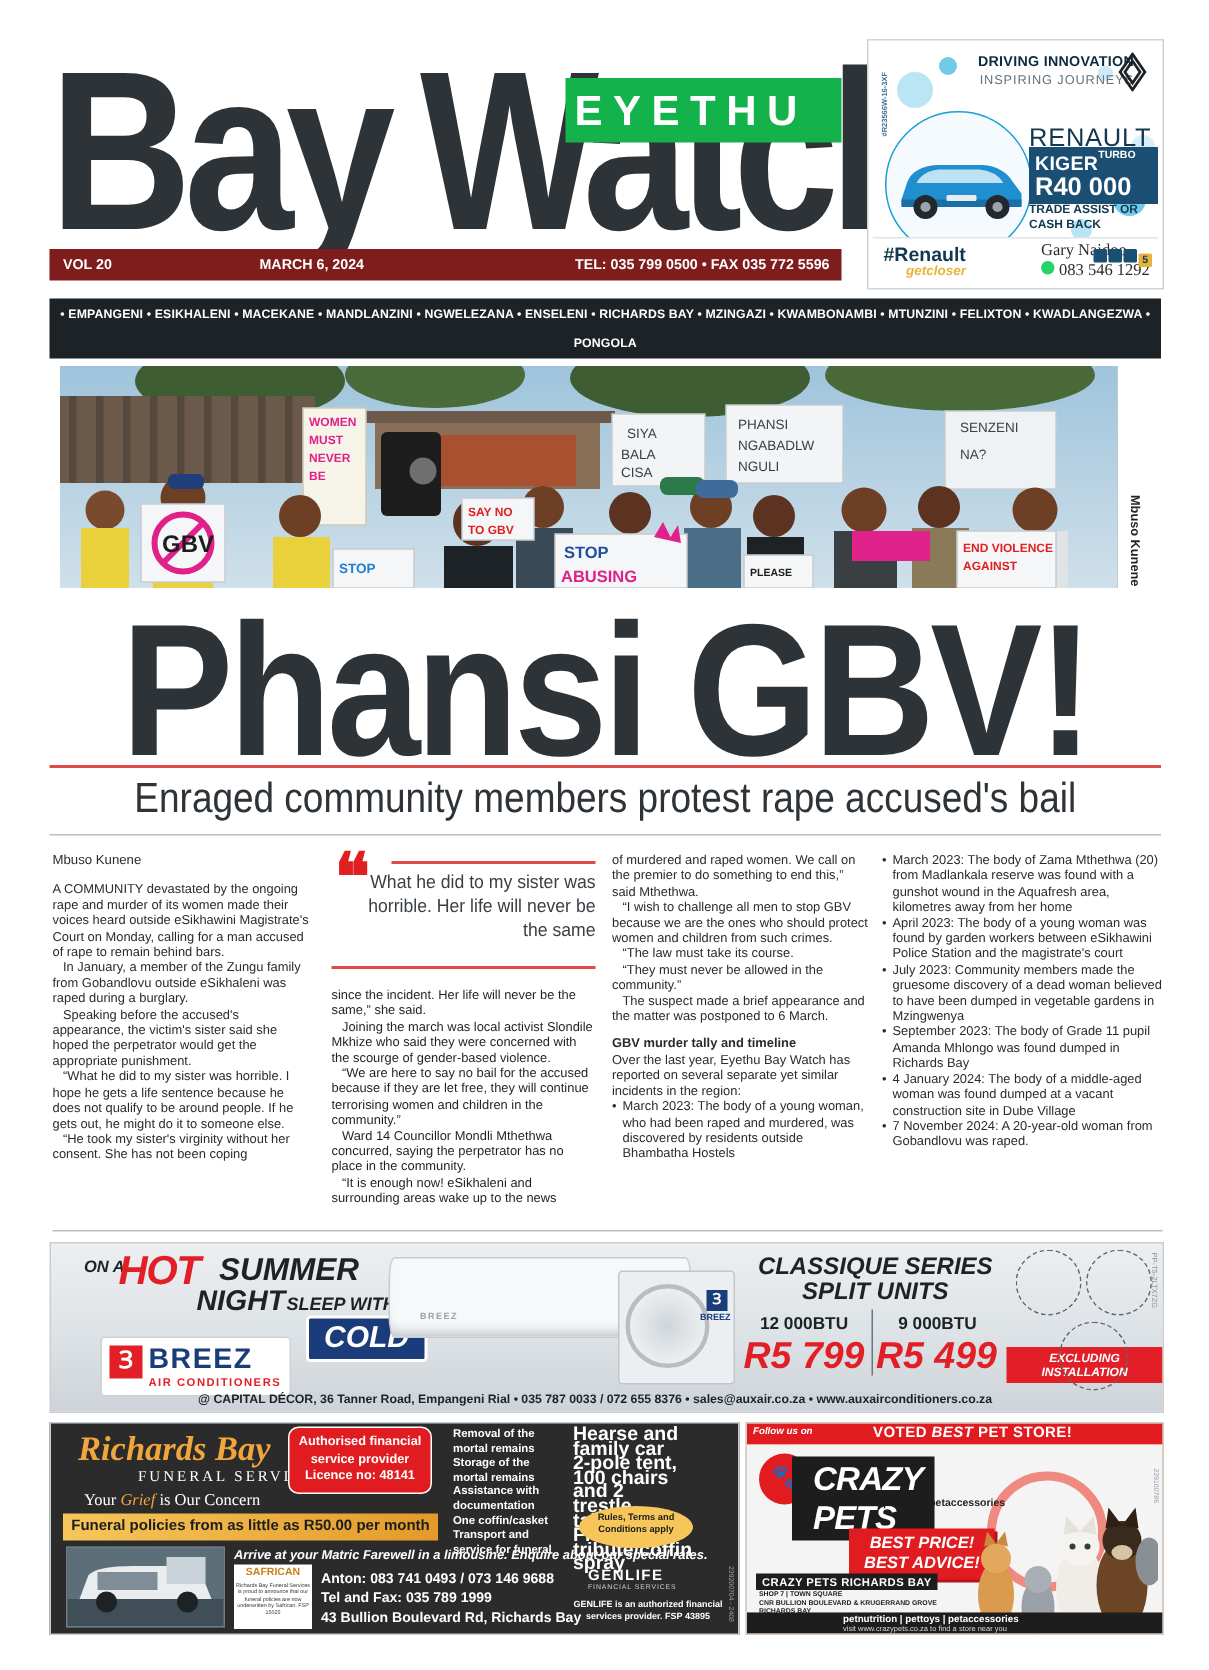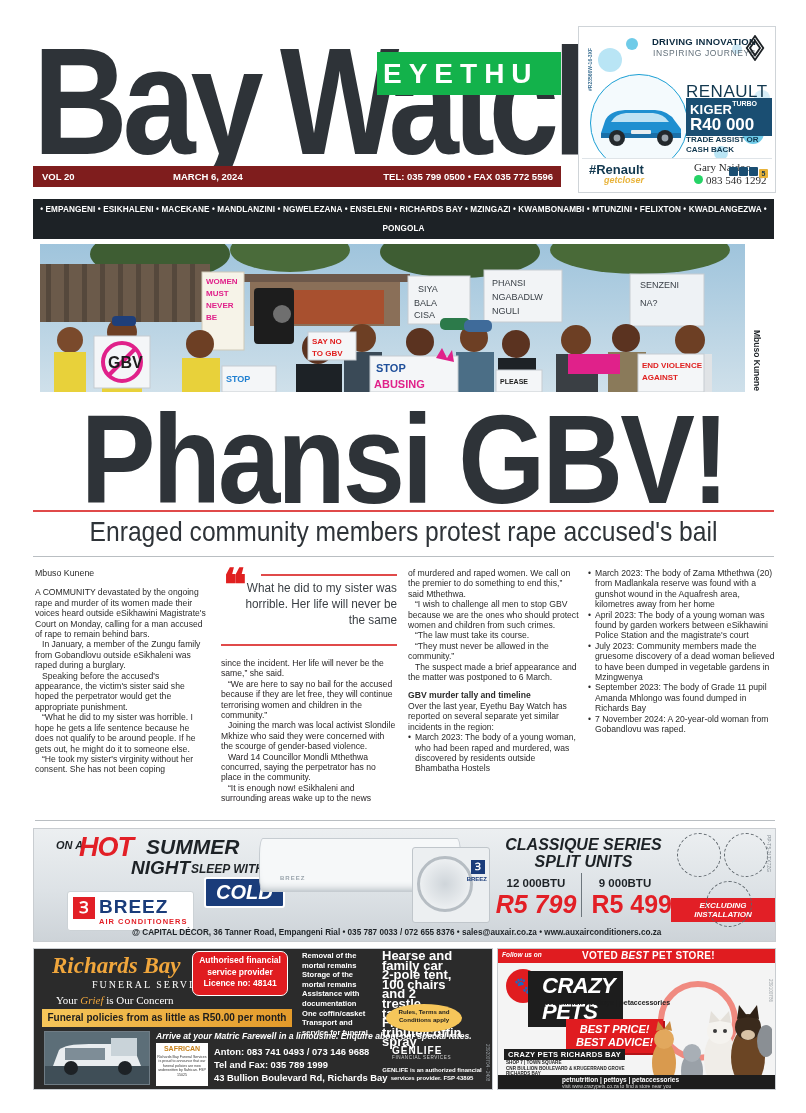--- a/index.html
+++ b/index.html
@@ -129,22 +129,22 @@
   .brz-out .ob{position:absolute;right:4px;top:12px;width:14px;height:14px;background:#1a3c7a;color:#fff;
      font-size:10px;font-weight:bold;text-align:center;line-height:14px;}
   .brz-out .on{position:absolute;right:2px;top:28px;font-size:6px;font-weight:bold;color:#1a3c7a;}
   .brz-series{position:absolute;left:462px;top:7px;width:175px;text-align:center;font-size:16px;font-weight:bold;
      font-style:italic;color:#1d2226;line-height:17px;}
   .brz-btu1{position:absolute;left:462px;top:48px;width:80px;text-align:center;font-size:11.5px;font-weight:bold;color:#1d2226;}
   .brz-btu2{position:absolute;left:552px;top:48px;width:78px;text-align:center;font-size:11.5px;font-weight:bold;color:#1d2226;}
   .brz-div{position:absolute;left:547px;top:44px;width:1px;height:44px;background:#6d767d;}
   .brz-p1{position:absolute;left:458px;top:61px;width:88px;text-align:center;font-size:25px;font-weight:bold;
      font-style:italic;color:#e21f26;}
-  .brz-p2{position:absolute;left:550px;top:61px;width:88px;text-align:right;font-size:25px;font-weight:bold;
-     color:#e21f26;}
+  .brz-p2{position:absolute;left:550px;top:61px;width:88px;text-align:left;font-size:25px;font-weight:bold;
+     font-style:italic;color:#e21f26;}
   .brz-excl{position:absolute;left:637px;top:69px;background:#e21f26;color:#fff;font-size:8px;font-weight:bold;
      font-style:italic;text-align:center;padding:3px 5px;line-height:9px;}
   .brz-seal{position:absolute;border-radius:50%;border:1px dashed #5e666c;}
   .brz-addr{position:absolute;left:98px;bottom:4px;font-size:8.2px;font-weight:bold;color:#1d2226;}
   .brz-code{position:absolute;right:3px;top:6px;font-size:5px;color:#8a9299;writing-mode:vertical-rl;}
 
   
   .funeral{position:absolute;left:33px;top:948px;width:458px;height:140px;background:#2b2b2b;
      border:1px solid #c9cdd1;overflow:hidden;color:#fff;}
   .fn-name{position:absolute;left:18px;top:4px;font-family:"Liberation Serif",serif;font-size:23px;font-style:italic;
@@ -408,42 +408,43 @@
     </div>
 
     <div class="pull">
       <div class="qmark">❝</div>
       <div class="qline"></div>
       <div class="qtext">What he did to my sister was horrible. Her life will never be the same</div>
       <div class="qline2"></div>
     </div>
     <div class="col-quote-body">
       <p class="noind">since the incident. Her life will never be the same,” she said.</p>
+      <p>Joining the march was local activist Slondile Mkhize who said they were concerned with the scourge of gender-based violence.</p>
       <p>“We are here to say no bail for the accused because if they are let free, they will continue terrorising women and children in the community.”</p>
-      <p>Joining the march was local activist Slondile Mkhize who said they were concerned with the scourge of gender-based violence.</p>
       <p>Ward 14 Councillor Mondli Mthethwa concurred, saying the perpetrator has no place in the community.</p>
       <p>“It is enough now! eSikhaleni and surrounding areas wake up to the news</p>
     </div>
 
     <div class="col" id="col3">
       <p class="noind">of murdered and raped women. We call on the premier to do something to end this,” said Mthethwa.</p>
       <p>“I wish to challenge all men to stop GBV because we are the ones who should protect women and children from such crimes.</p>
       <p>“The law must take its course.</p>
       <p>“They must never be allowed in the community.”</p>
       <p>The suspect made a brief appearance and the matter was postponed to 6 March.</p>
       <p class="subhd">GBV murder tally and timeline</p>
       <p class="noind">Over the last year, Eyethu Bay Watch has reported on several separate yet similar incidents in the region:</p>
       <p class="bullet">March 2023: The body of a young woman, who had been raped and murdered, was discovered by residents outside Bhambatha Hostels</p>
     </div>
 
     <div class="col" id="col4">
       <p class="bullet">March 2023: The body of Zama Mthethwa (20) from Madlankala reserve was found with a gunshot wound in the Aquafresh area, kilometres away from her home</p>
       <p class="bullet">April 2023: The body of a young woman was found by garden workers between eSikhawini Police Station and the magistrate's court</p>
       <p class="bullet">July 2023: Community members made the gruesome discovery of a dead woman believed to have been dumped in vegetable gardens in Mzingwenya</p>
       <p class="bullet">September 2023: The body of Grade 11 pupil Amanda Mhlongo was found dumped in Richards Bay</p>
+      <p class="bullet">4 January 2024: The body of a middle-aged woman was found dumped at a vacant construction site in Dube Village</p>
       <p class="bullet">7 November 2024: A 20-year-old woman from Gobandlovu was raped.</p>
     </div>
   </div>
   <div class="story-rule"></div>
 
   <div class="breez">
     <div class="brz-ona">ON A</div>
     <div class="brz-hot">HOT</div>
     <div class="brz-summer">SUMMER</div>
     <div class="brz-night">NIGHT</div>

